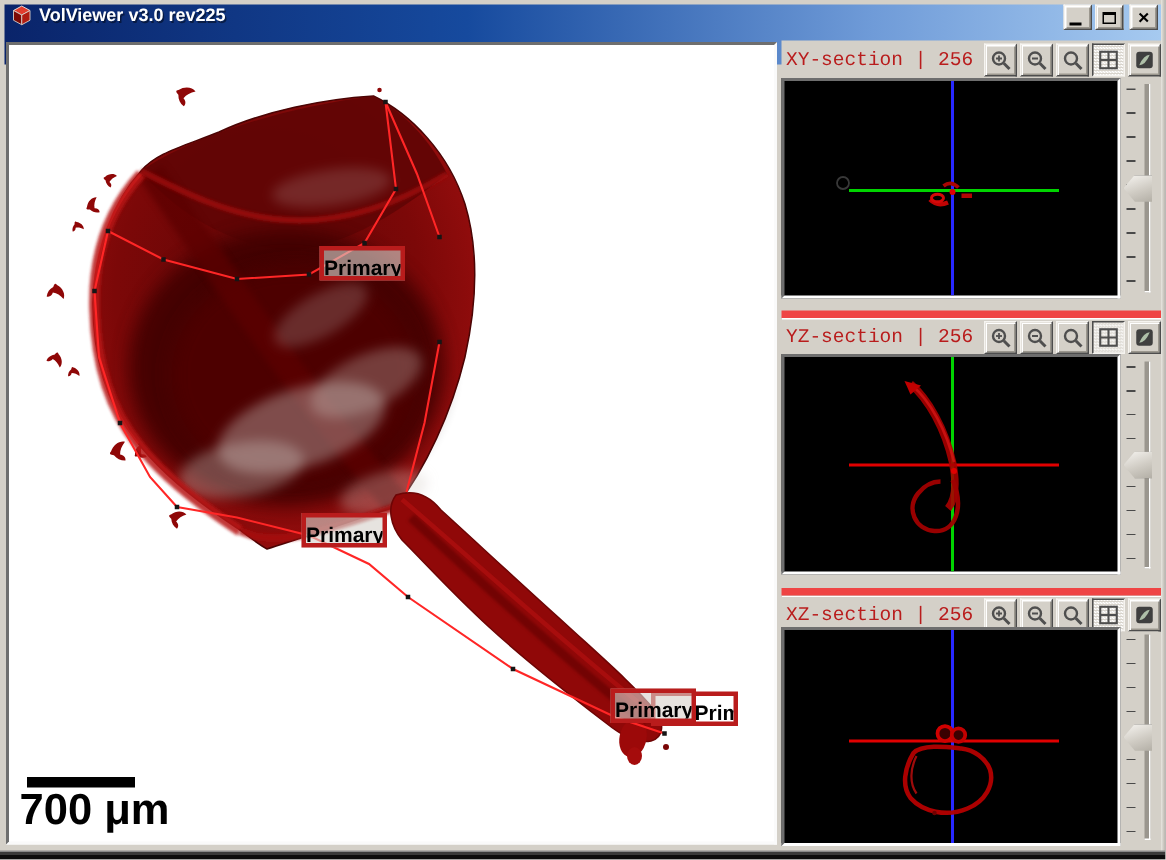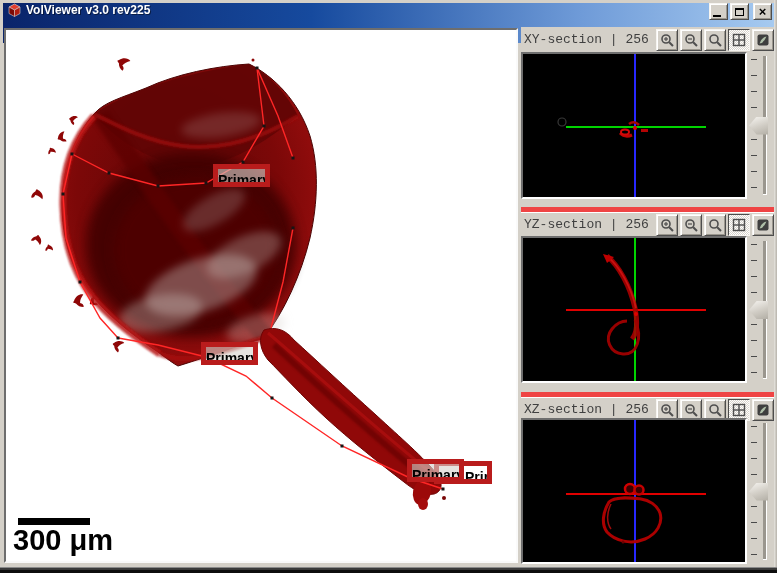--- a/index.html
+++ b/index.html
@@ -20,31 +20,31 @@
   .min-glyph{position:absolute;left:3px;bottom:2px;width:8px;height:2px;background:#000;}
   .max-glyph{width:9px;height:8px;border:1px solid #000;border-top:2px solid #000;box-sizing:border-box;}
   .close-glyph{font-size:13px;font-weight:bold;color:#000;line-height:11px;}
   
   .main-view{position:absolute;left:4px;top:28px;width:514px;height:535px;background:#fff;
     border:2px solid;border-color:#6e6e6e #fafafa #fafafa #6e6e6e;box-sizing:border-box;}
   .main-view svg.render{position:absolute;left:0;top:0;}
   .scalebar{position:absolute;left:12px;top:488px;width:72px;height:7px;background:#000;}
   .scalelabel{position:absolute;left:7px;top:494px;font-size:29px;font-weight:bold;color:#000;
     font-family:"Liberation Sans",sans-serif;letter-spacing:0px;}
-  .anno{position:absolute;border:5px solid #b91c1c;background:rgba(214,210,203,0.62);
+  .anno{position:absolute;border:3px solid #b91c1c;background:rgba(214,210,203,0.62);
     font-size:14px;font-weight:bold;color:#000;text-align:center;line-height:22px;
     width:57px;height:23px;box-sizing:border-box;overflow:hidden;white-space:nowrap;}
   .anno.l1{left:207px;top:134px;z-index:3;}
   .anno.l2{left:195px;top:312px;z-index:3;}
   .anno.l3b{left:428px;top:431px;width:58px;background:#fff;text-align:left;
     padding-left:26px;z-index:4;}
   .anno.l3a{left:401px;top:429px;z-index:5;}
   
   .sec-header{position:absolute;left:521px;width:253px;height:25px;display:flex;align-items:center;
-    background:#d4d0c8;font-family:"Liberation Mono",monospace;font-size:13px;color:#404040;}
+    background:#d4d0c8;font-family:"Liberation Mono",monospace;font-size:13px;color:#b91c1c;}
   .sec-header.grooved{border-top:5px solid #ef4444;box-shadow:inset 0 1px 0 #fff;}
   .sec-title{flex:1;padding-left:3px;white-space:pre;}
   .hbtn{width:22px;height:22px;margin-left:2px;flex:0 0 auto;background:#d4d0c8;
     border:1px solid;border-color:#f6f4f0 #4d4d4d #4d4d4d #f6f4f0;
     box-shadow:inset 1px 1px 0 #fff, inset -1px -1px 0 #9b978e;
     display:flex;align-items:center;justify-content:center;box-sizing:border-box;}
   .hbtn.pressed{border-color:#4d4d4d #f6f4f0 #f6f4f0 #4d4d4d;box-shadow:none;
     background-color:#d8d4cc;
     background-image:conic-gradient(#fff 0 25%,transparent 0 50%,#fff 0 75%,transparent 0 100%);
     background-size:2px 2px;}
@@ -194,21 +194,21 @@
           <rect x="435.5" y="457.5" width="3" height="3"></rect>
       </g>
     </svg>
 
     <div class="anno l1">Primary</div>
     <div class="anno l2">Primary</div>
     <div class="anno l3b">Primary</div>
     <div class="anno l3a">Primary</div>
 
     <div class="scalebar"></div>
-    <div class="scalelabel">300 μm</div>
+    <div class="scalelabel">700 μm</div>
   </div>
 
   <div class="sec-header" style="top:27px;">
     <span class="sec-title">XY-section | 256</span>
     <div class="hbtn">
         <svg width="14" height="14" viewBox="0 0 14 14">
           <circle cx="6" cy="6" r="4" fill="none" stroke="#4f4f4f" stroke-width="1.6"></circle>
           <line x1="9.2" y1="9.2" x2="13" y2="13" stroke="#4f4f4f" stroke-width="2"></line>
           <line x1="4" y1="6" x2="8" y2="6" stroke="#4f4f4f" stroke-width="1.2"></line>
           <line x1="6" y1="4" x2="6" y2="8" stroke="#4f4f4f" stroke-width="1.2"></line>

